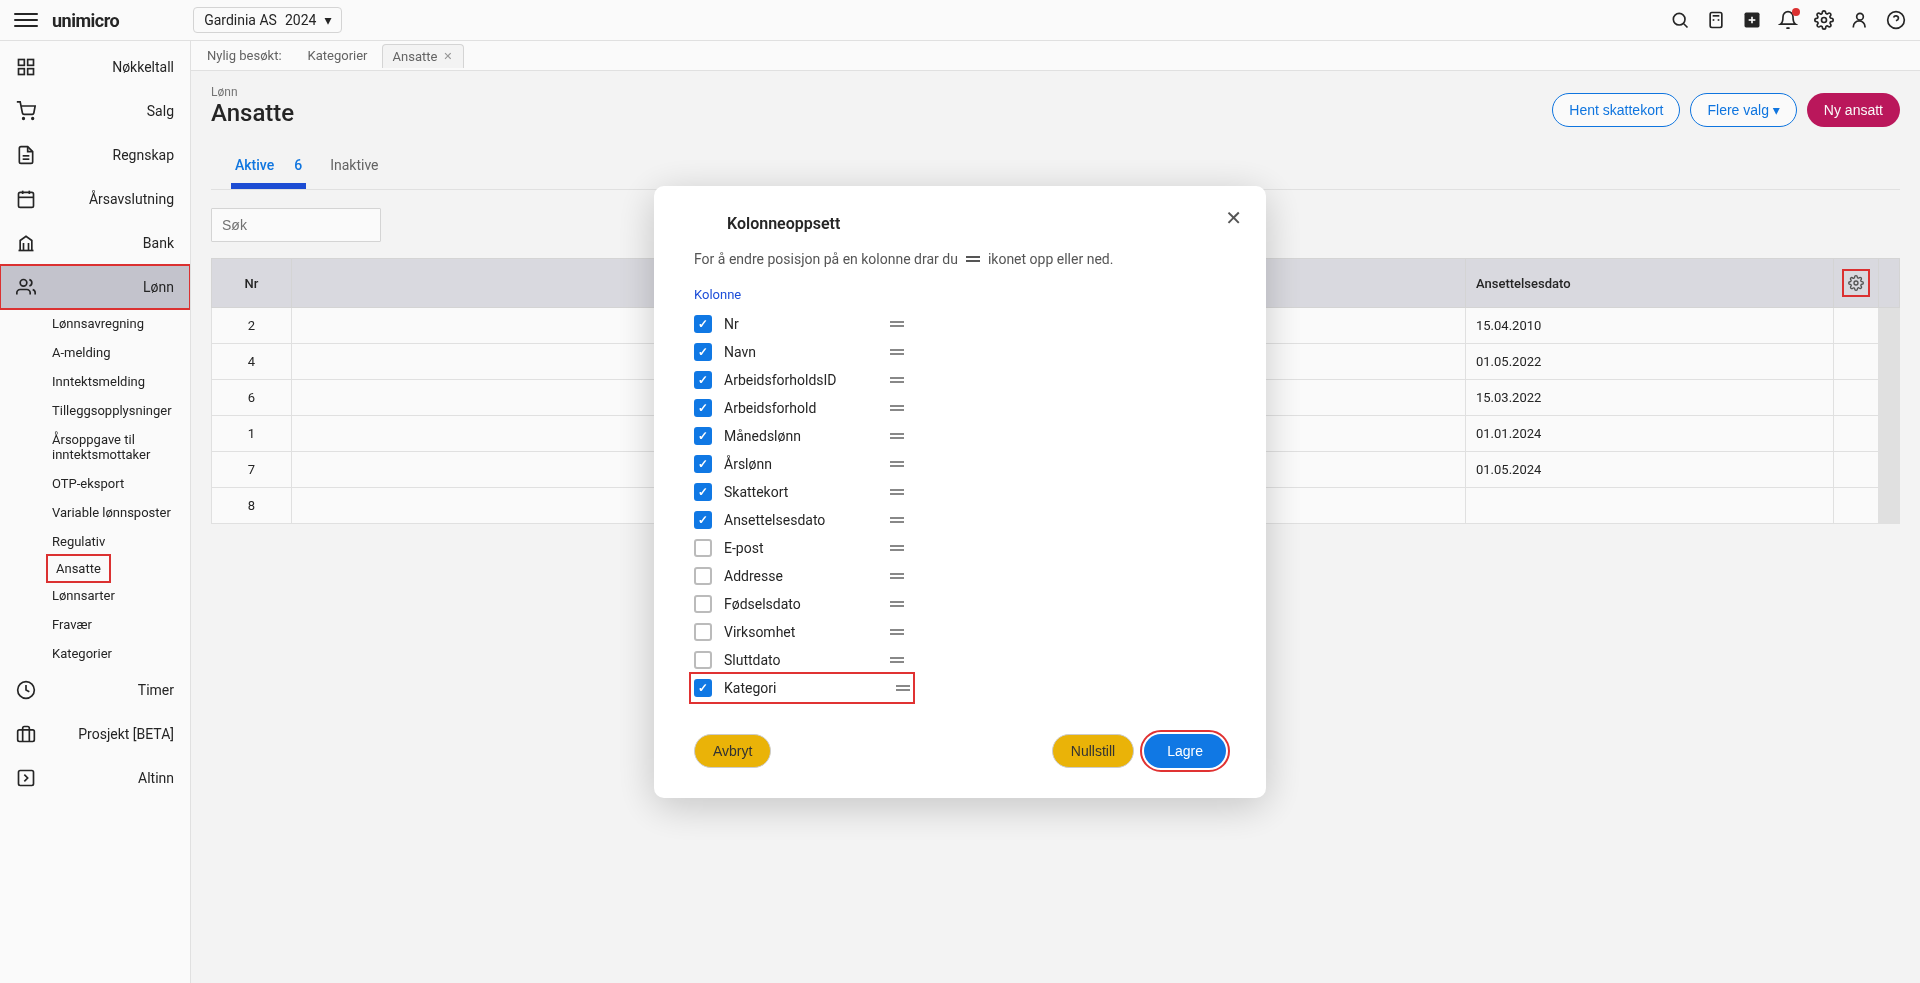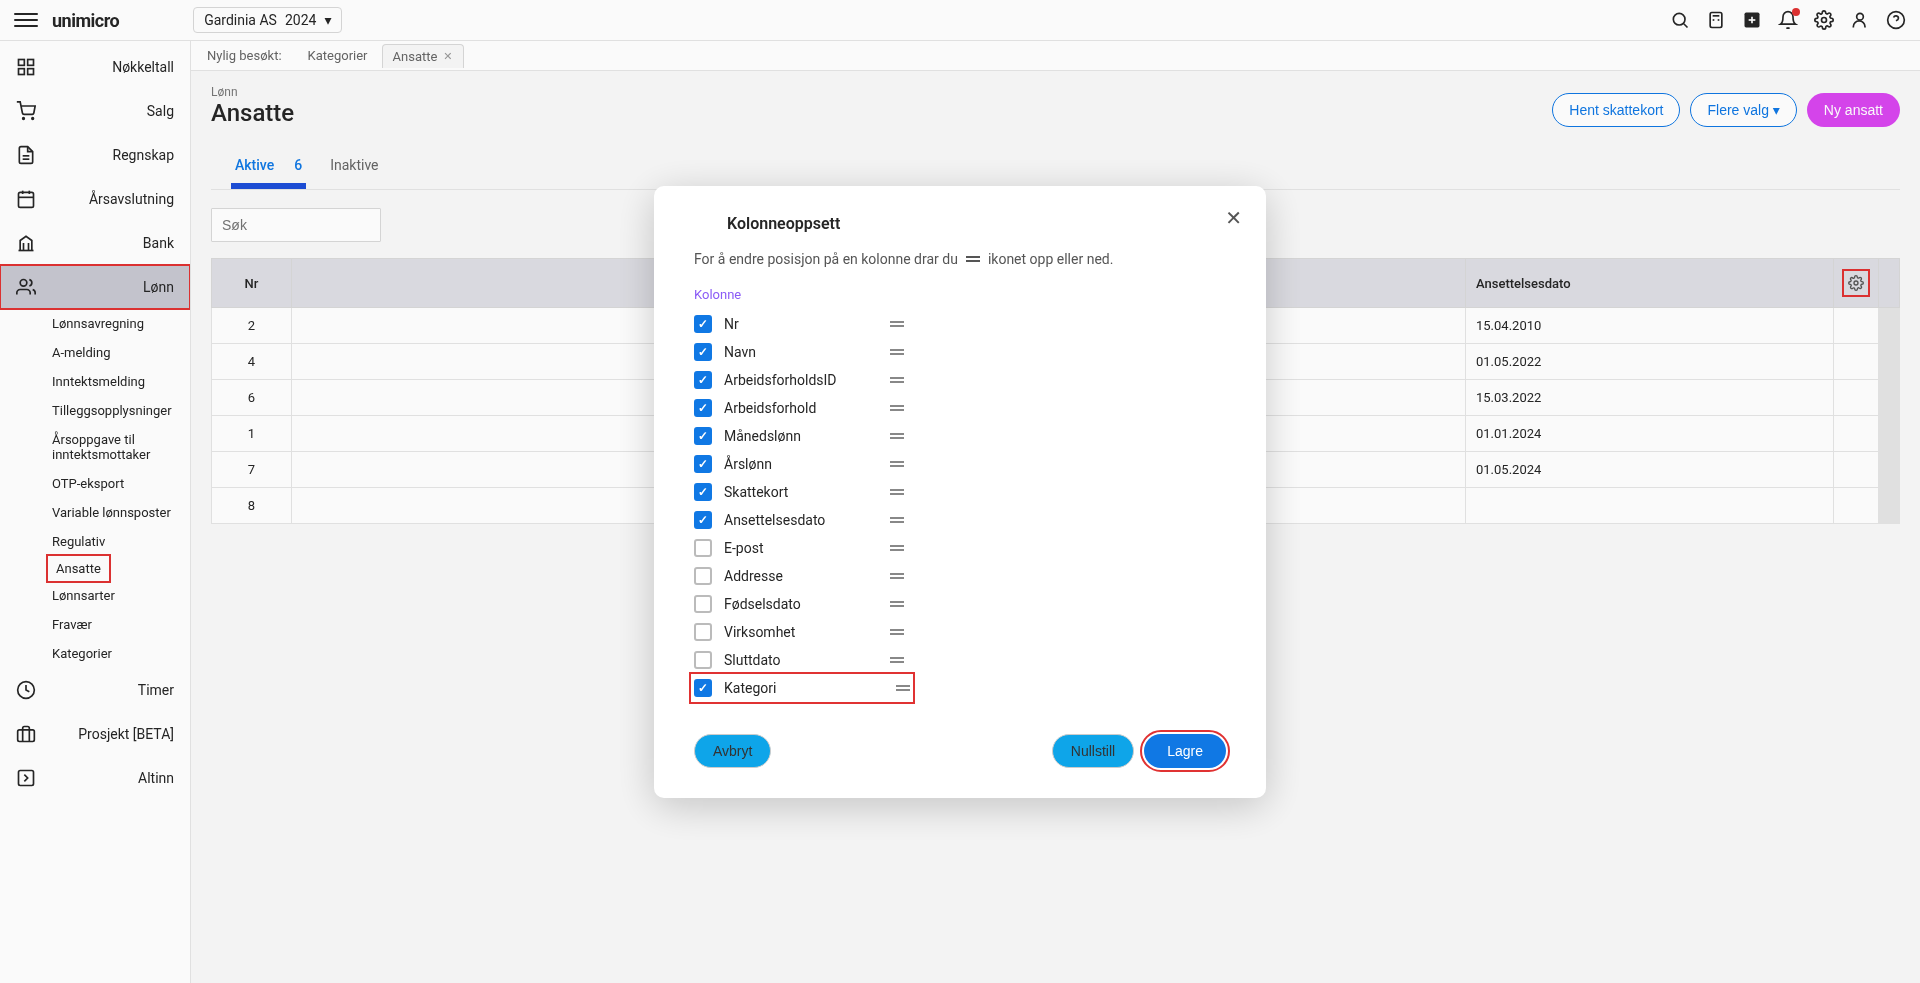--- a/index.html
+++ b/index.html
@@ -30,22 +30,22 @@
 .recent-tab { padding: 4px 10px; cursor: pointer; display: flex; align-items: center; gap: 6px; font-size: 13px; }
 .recent-tab.active { border: 1px solid #d9d9d9; border-bottom: none; background: #f8f8f8; border-radius: 4px 4px 0 0; }
 .close-x { font-size: 11px; color: #999; cursor: pointer; }
 
 .page-header { display: flex; align-items: flex-end; justify-content: space-between; padding: 14px 20px 0; }
 .page-header-left .breadcrumb { font-size: 12px; color: #777; }
 .page-header-left h1 { font-size: 24px; font-weight: 500; }
 .page-header-right { display: flex; gap: 10px; }
 .btn { padding: 8px 16px; border-radius: 18px; font-size: 14px; cursor: pointer; border: 1px solid transparent; }
 .btn-outline { background: #fff; border-color: #1078e4; color: #1078e4; }
-.btn-primary { background: #d946ef; color: #fff; }
-.btn-outline-gray { background: #0ea5e9; border-color: #ccc; color: #333; padding: 8px 18px; }
+.btn-primary { background: #be185d; color: #fff; }
+.btn-outline-gray { background: #eab308; border-color: #ccc; color: #333; padding: 8px 18px; }
 .btn-primary-lg { background: #1078e4; color: #fff; padding: 8px 22px; outline: 2px solid #e03232; outline-offset: 2px; }
 
 .content-area { padding: 20px; }
 .tabs { display: flex; gap: 20px; border-bottom: 1px solid #e5e5e5; padding-left: 20px; }
 .tab { padding: 10px 4px; font-size: 14px; cursor: pointer; color: #666; display: flex; gap: 6px; }
 .tab.active { color: #1078e4; border-bottom: 6px solid #1d4ed8; font-weight: 500; gap: 20px; }
 .search-box { margin-top: 18px; width: 170px; }
 .search-box input { width: 100%; padding: 8px 10px; border: 1px solid #d9d9d9; border-radius: 1px; font-size: 14px; }
 
 .table { width: 100%; border-collapse: collapse; margin-top: 16px; background: #fff; }
@@ -61,21 +61,21 @@
 .gear-cell .gear-box { display: inline-flex; align-items: center; justify-content: center; width: 24px; height: 24px; outline: 2px solid #e03232; }
 .scrollhint { width: 14px; background: #e5e5e5; }
 
 .modal-backdrop { position: fixed; inset: 0; background: rgba(0,0,0,0.02); display: flex; align-items: center; justify-content: center; }
 .modal { width: 612px; background: #fff; border-radius: 10px; box-shadow: 0 8px 40px rgba(0,0,0,0.2); padding: 28px 40px 30px; position: relative; }
 .modal h2 { font-size: 16px; font-weight: 600; margin-bottom: 18px; margin-left: 33px; }
 .modal-close { position: absolute; top: 20px; right: 24px; font-size: 20px; cursor: pointer; color: #555; background: none; border: none; }
 .modal-desc { font-size: 14px; color: #555; margin-bottom: 20px; display: flex; align-items: center; gap: 4px; flex-wrap: wrap; }
 .drag-icon-inline { display: inline-flex; flex-direction: column; gap: 2px; margin: 0 4px; }
 .drag-icon-inline span { width: 14px; height: 2px; background: #555; }
-.col-header { font-size: 13px; color: #8b5cf6; margin-bottom: 8px; }
+.col-header { font-size: 13px; color: #1d4ed8; margin-bottom: 8px; }
 .col-list { display: flex; flex-direction: column; }
 .col-row { display: flex; align-items: center; gap: 12px; padding: 5px 0; width: 210px; }
 .col-row.highlighted { outline: 2px solid #e03232; padding: 5px 3px; width: 222px; margin-left: -3px; }
 .checkbox { width: 18px; height: 18px; border: 2px solid #bbb; border-radius: 3px; display: flex; align-items: center; justify-content: center; cursor: pointer; flex-shrink: 0; }
 .checkbox.checked { background: #1078e4; border-color: #1078e4; }
 .checkbox.checked::after { content: '✓'; color: #fff; font-size: 12px; font-weight: bold; }
 .col-label { flex: 1; font-size: 14px; }
 .drag-handle { display: flex; flex-direction: column; gap: 2px; cursor: grab; }
 .drag-handle span { width: 14px; height: 2px; background: #888; }
 .modal-footer { display: flex; justify-content: space-between; margin-top: 32px; }

